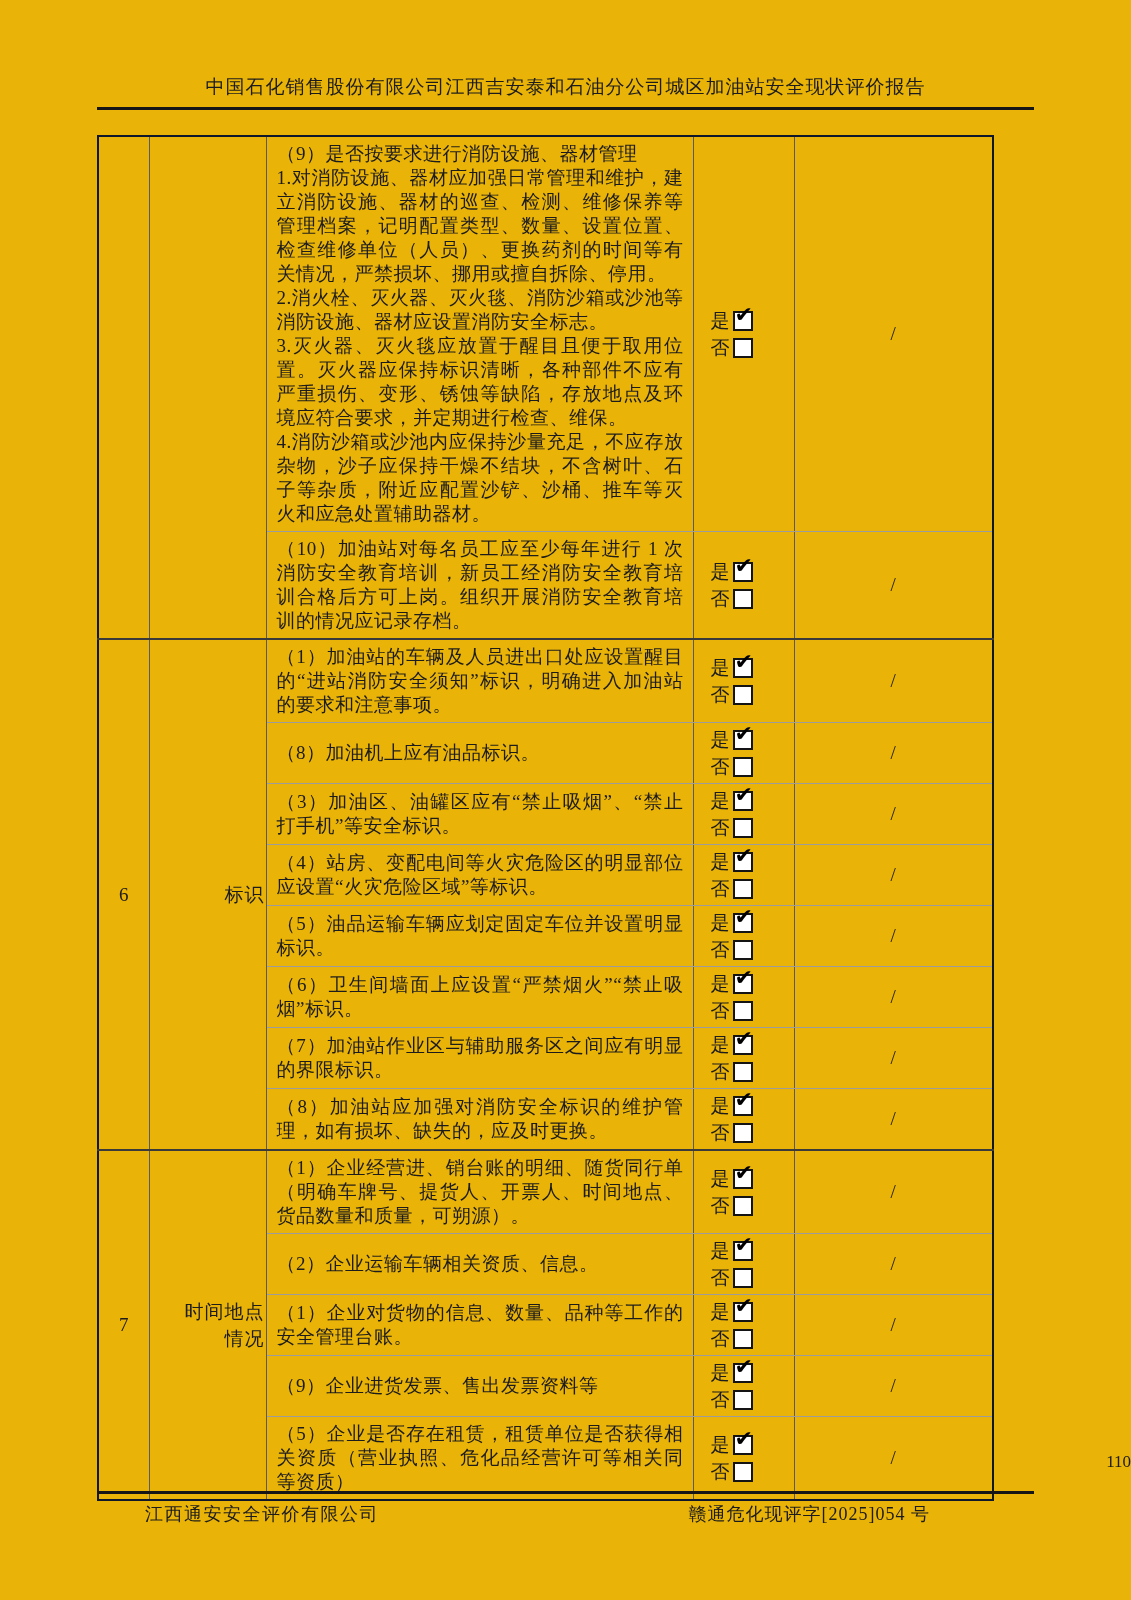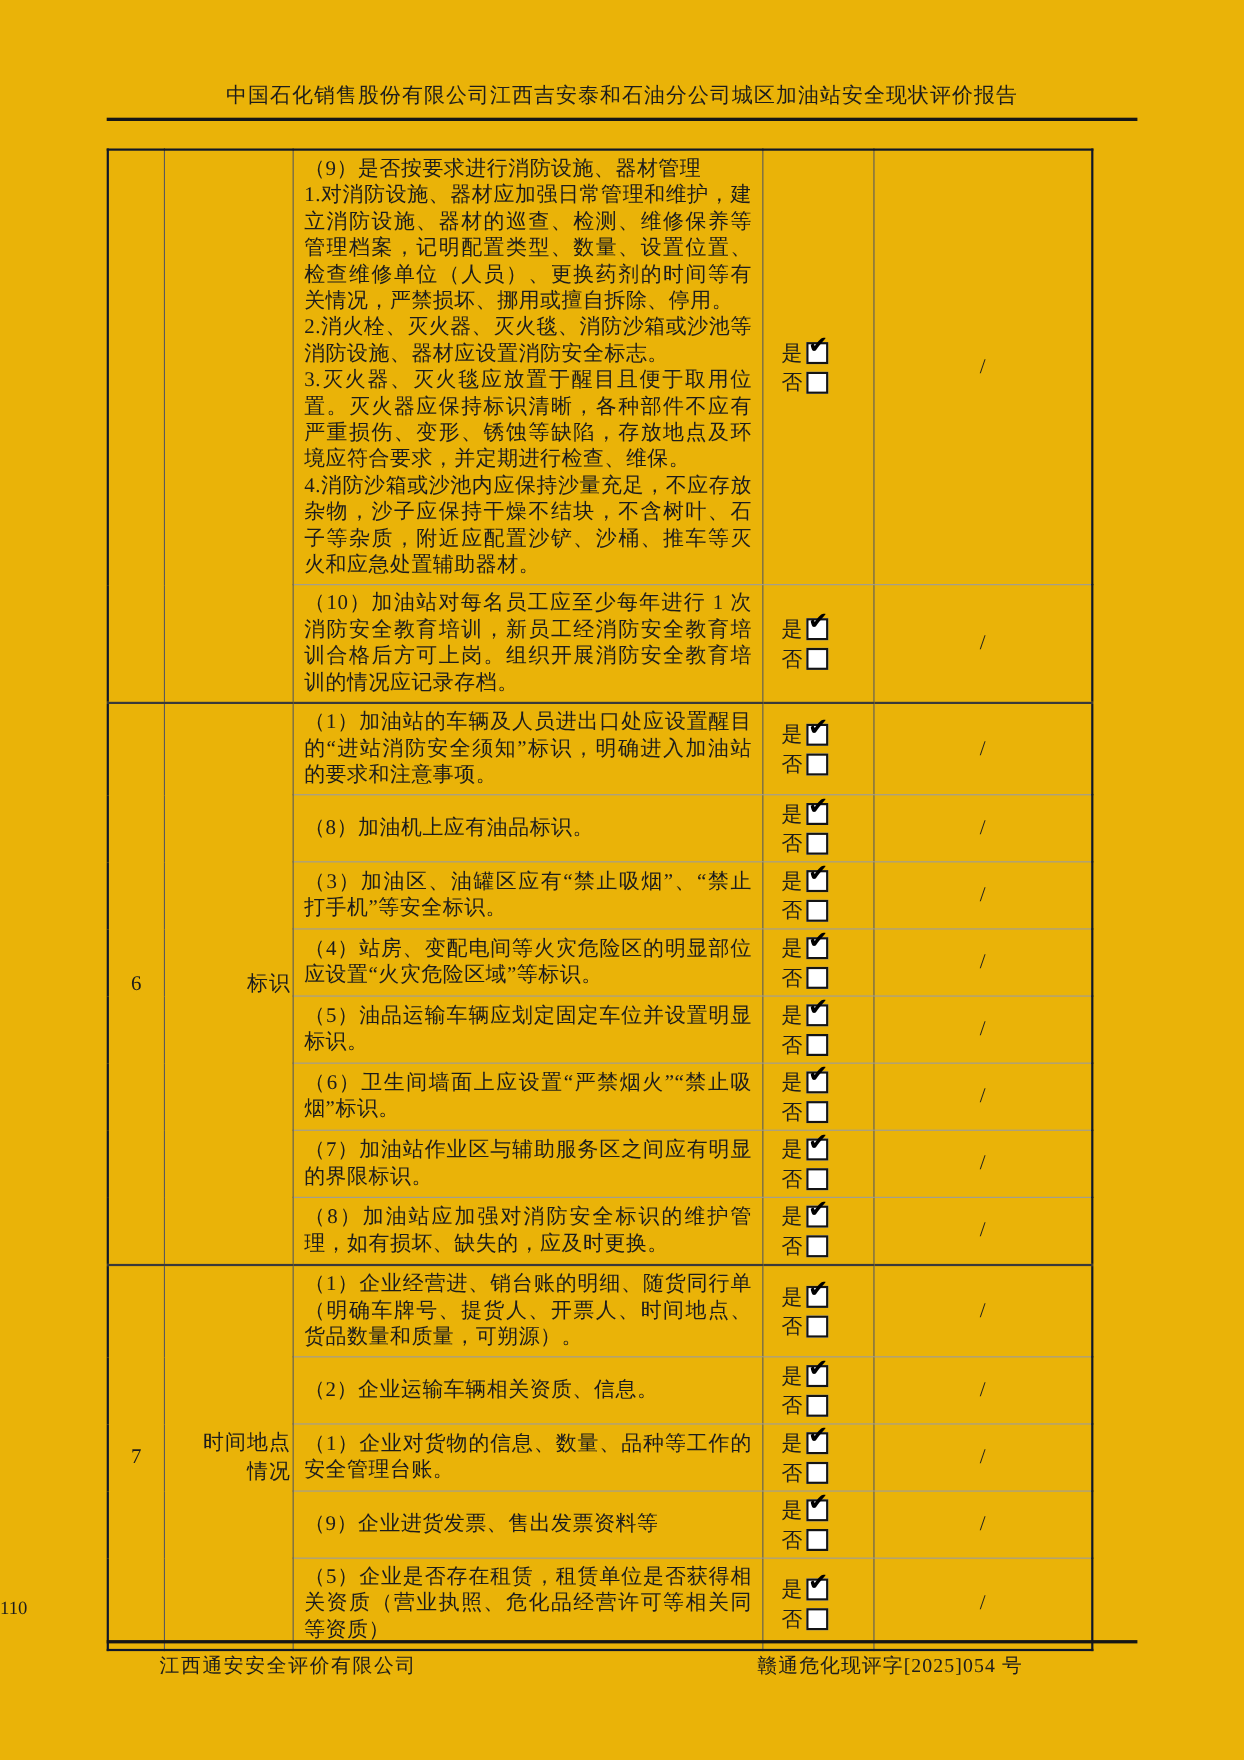--- a/index.html
+++ b/index.html
@@ -54,21 +54,21 @@
   }
   .box .mark{
     position:absolute;left:0px;top:-9px;
     font-size:22px;font-weight:bold;color:#000;
     font-family:"DejaVu Sans","Liberation Sans",sans-serif;
     line-height:1;
   }
   td.col-remark{text-align:center;}
   .page-number{
     position:absolute;top:1452px;left:0;width:100%;
-    text-align:left;font-size:17px;
+    text-align:right;font-size:17px;
   }
   .footer-rule{
     position:absolute;top:1491px;left:97px;width:937px;height:3px;background:#161616;
   }
   .footer-left{
     position:absolute;top:1502px;left:145px;font-size:18px;letter-spacing:1.5px;text-align:right;
   }
   .footer-right{
     position:absolute;top:1502px;right:201px;font-size:18px;letter-spacing:1px;margin-left:40px;
   }

